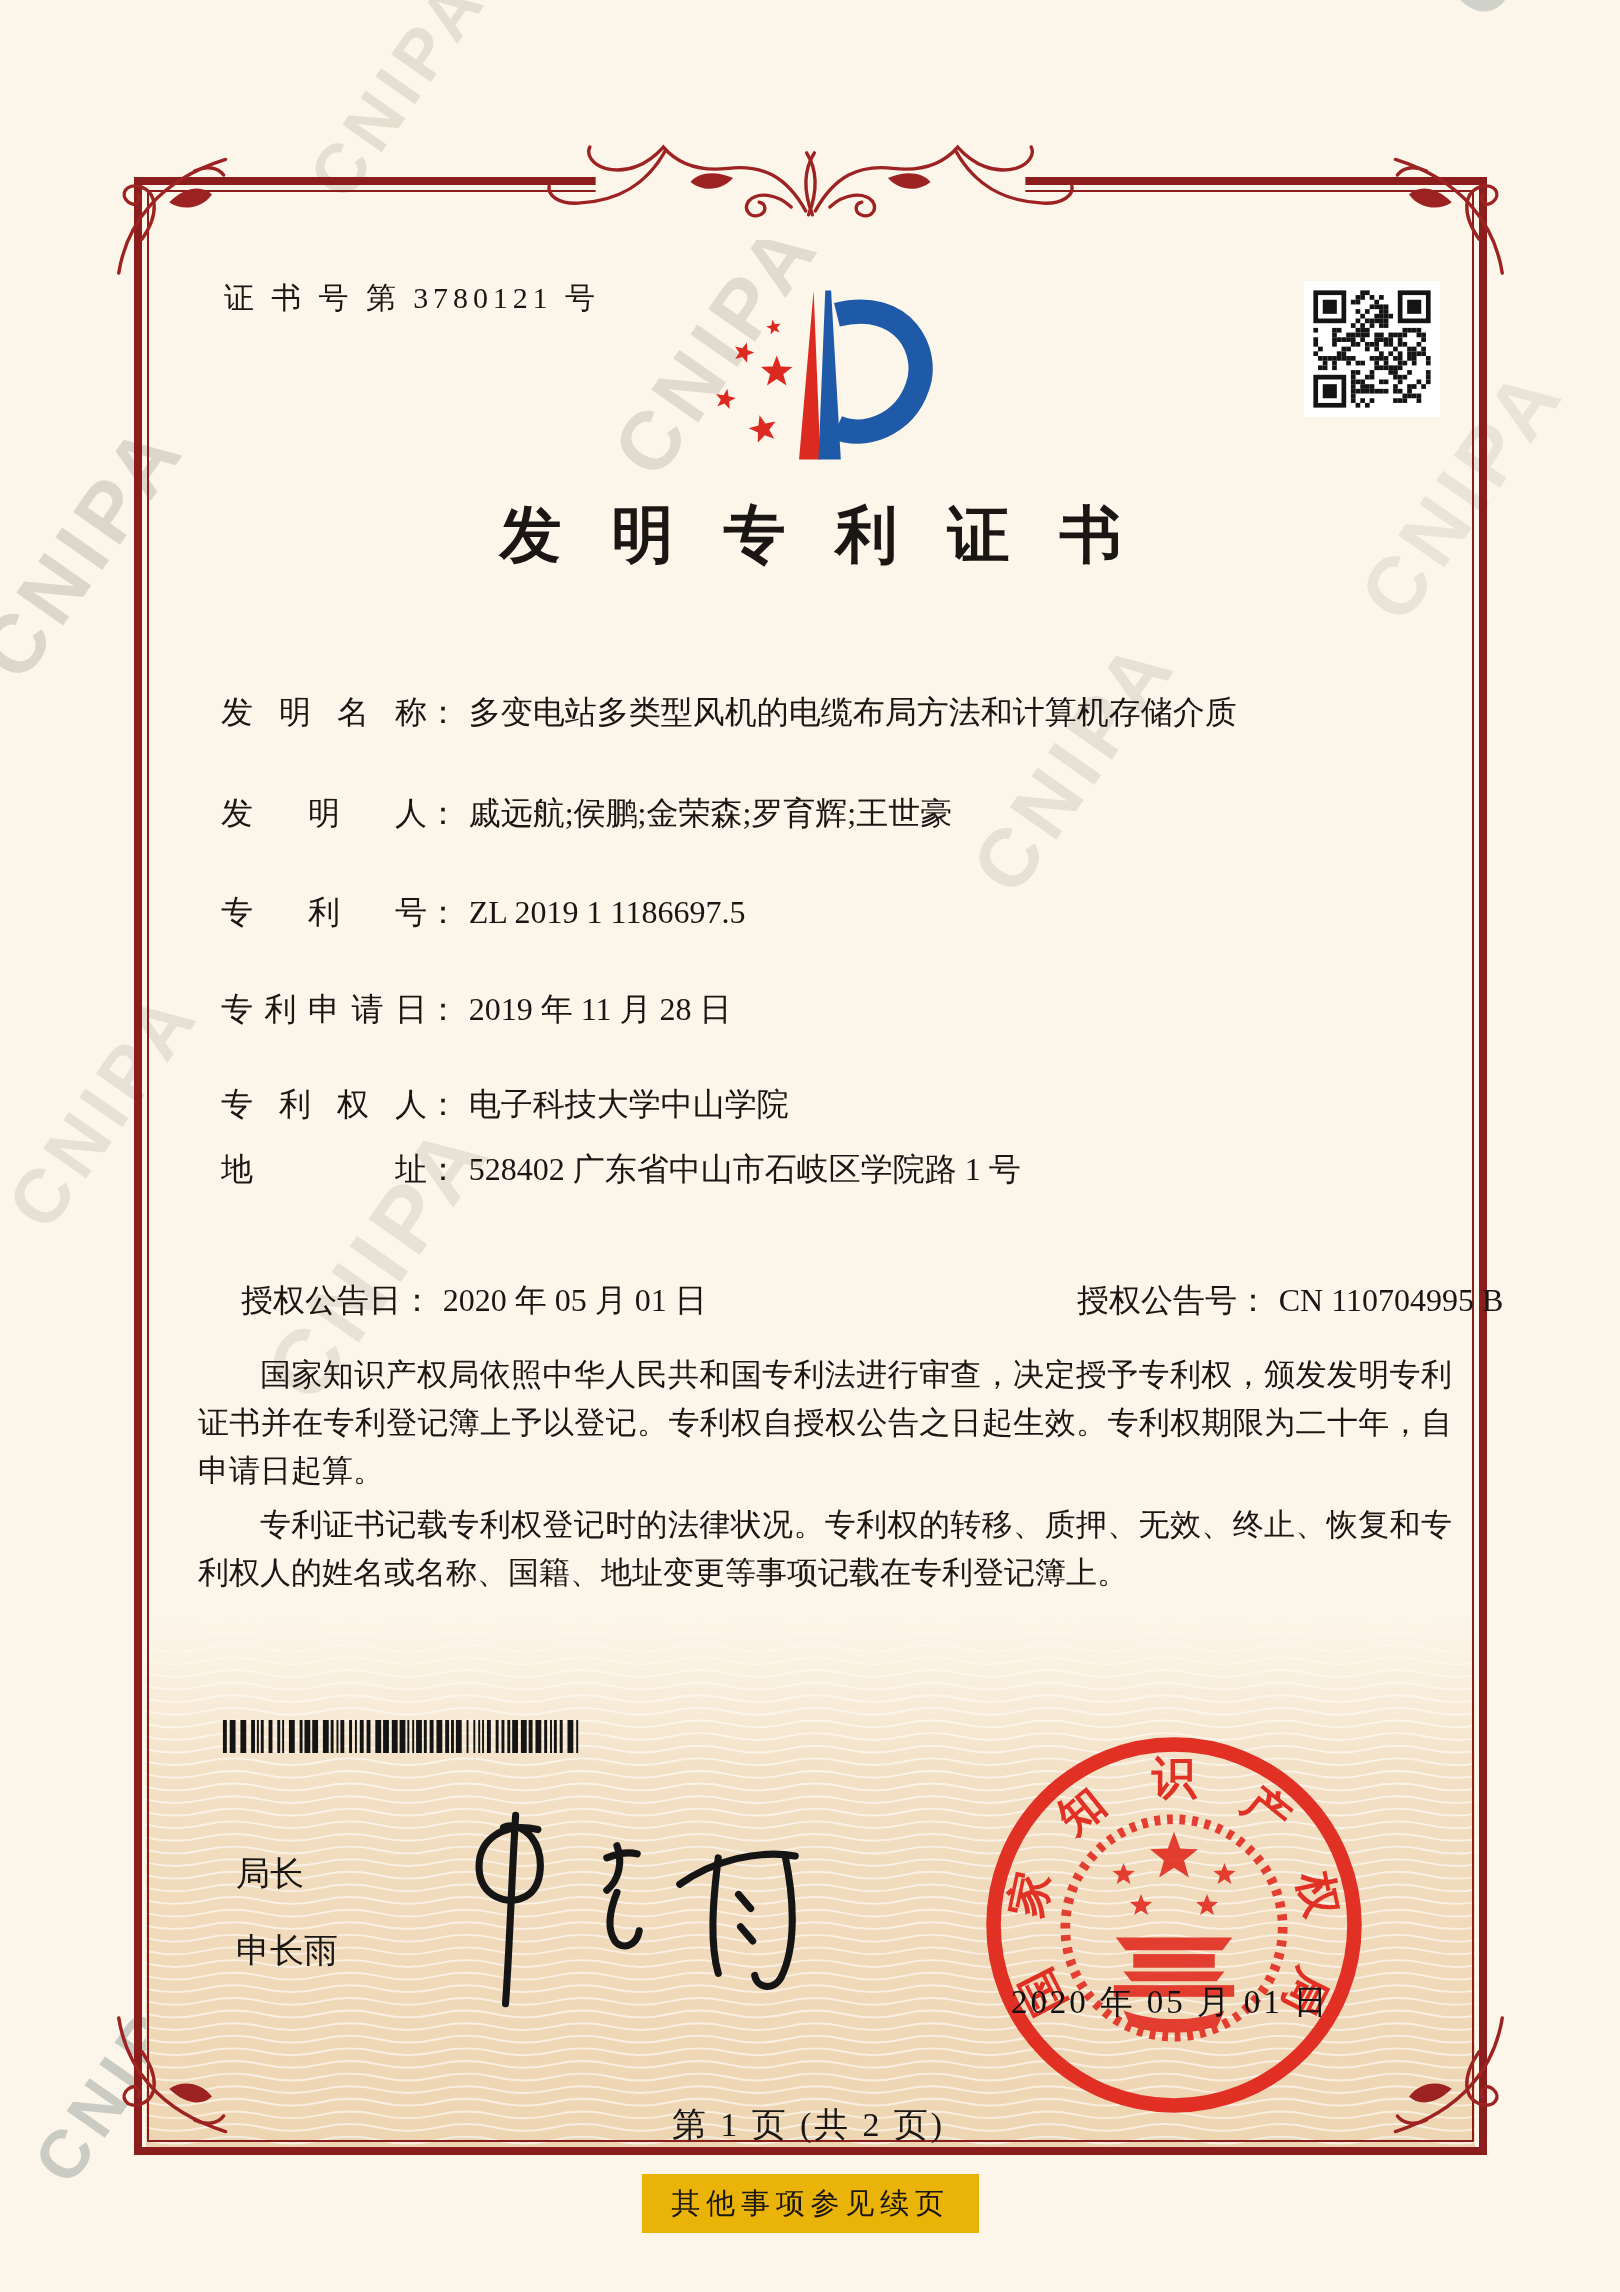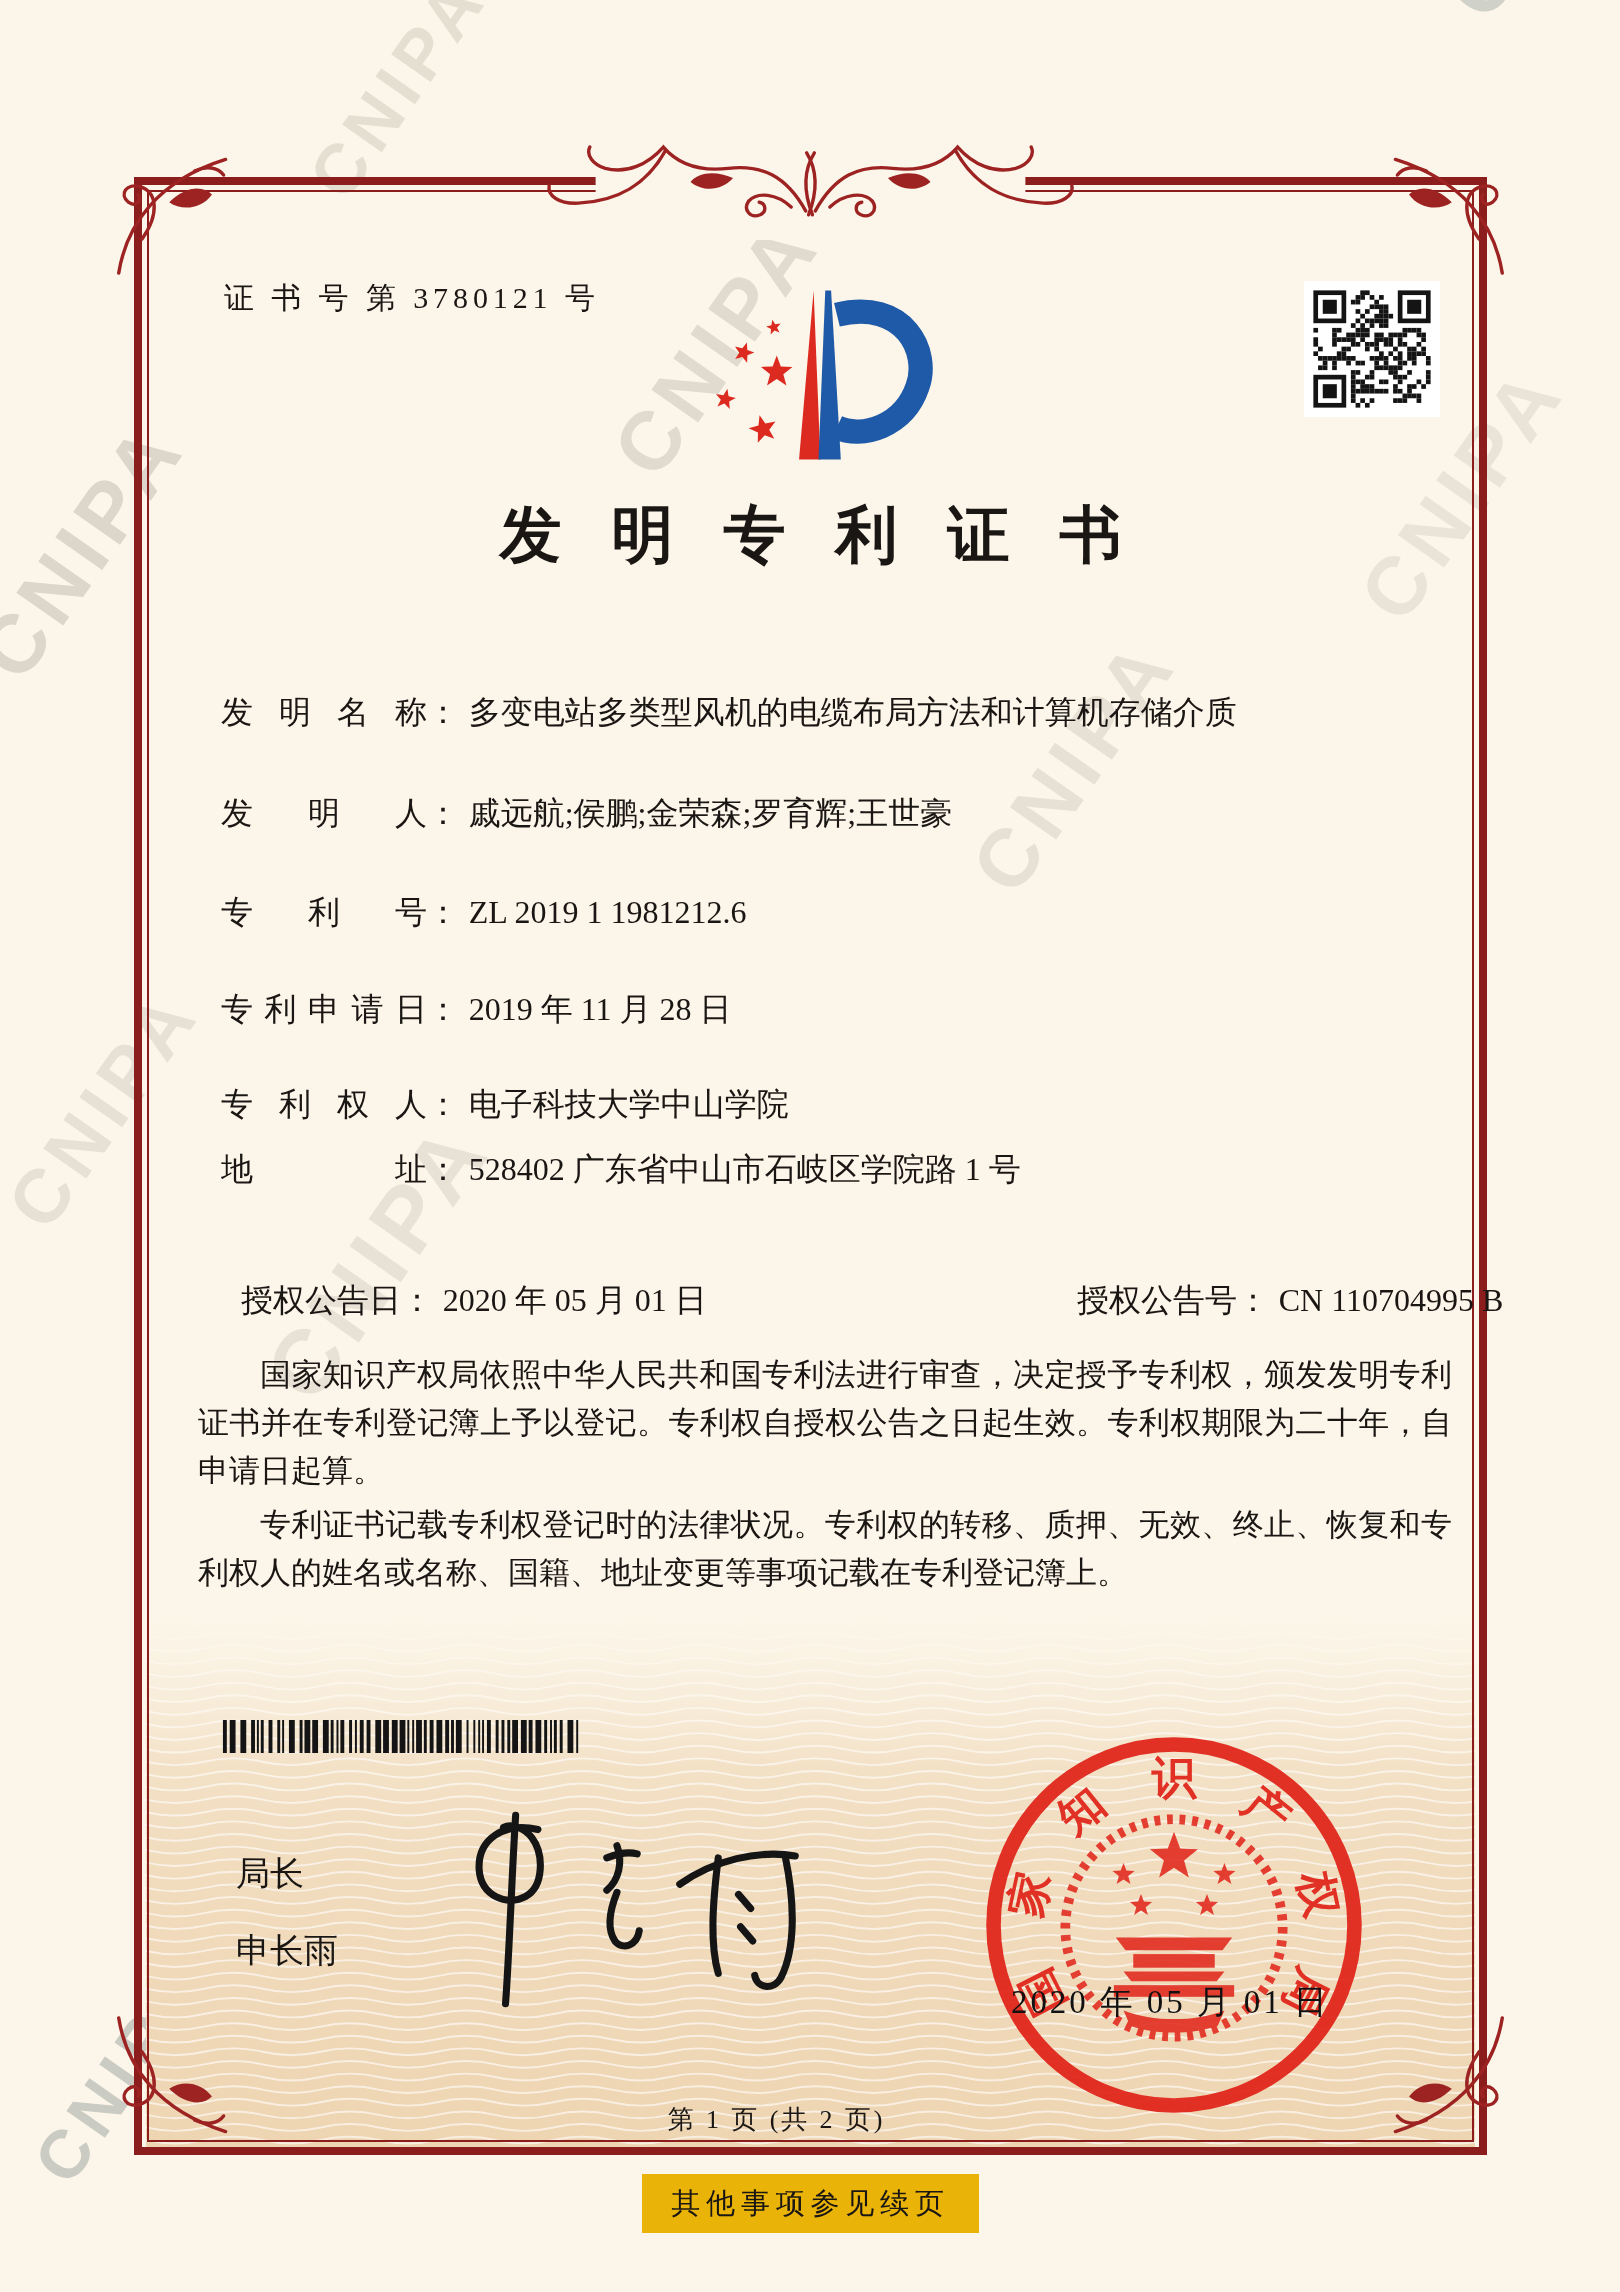--- a/index.html
+++ b/index.html
@@ -49,22 +49,22 @@
   .barcode{position:absolute;left:221px;top:1720px;z-index:4;}
   
   .signer{position:absolute;left:236px;top:1851px;font-size:34px;z-index:4;}
   .signer div{margin-bottom:31px;}
   .signature{position:absolute;left:417px;top:1787px;z-index:4;}
   .signature path{stroke:#151515;stroke-width:7;fill:none;stroke-linecap:round;stroke-linejoin:round;}
   
   .seal{position:absolute;left:978px;top:1729px;width:392px;height:392px;z-index:4;opacity:.95;}
   .seal-date{position:absolute;left:1011px;top:1980px;font-size:33px;letter-spacing:2.9px;
     color:#111;z-index:5;white-space:nowrap;}
-  .pageinfo{position:absolute;left:0;top:2102px;width:1553px;text-align:center;font-size:26px;
-    letter-spacing:2.9px;z-index:4;}
+  .pageinfo{position:absolute;left:0;top:2102px;width:1553px;text-align:center;font-size:34px;
+    letter-spacing:2.9px;z-index:4;padding-left:32px;}
   .footnote{position:absolute;left:0;top:2174px;width:1621px;text-align:center;z-index:4;}
   .footnote span{display:inline-block;background:#eab308;padding:9.7px 29px;font-size:29px;letter-spacing:5.8px;}
 </style>
 </head>
 <body>
 
 <div class="page">
 
   <span class="wm" style="left:1426px;top:-19.4px;font-size:82px;opacity:.8;color:#c6c8c1;">CNIPA</span>
 
@@ -382,21 +382,21 @@
 
   <div class="title">发明专利证书</div>
 
   <div class="row" style="top:691px;">
     <span class="lab">发 明 名 称</span><span>：</span><span class="val">多变电站多类型风机的电缆布局方法和计算机存储介质</span>
   </div>
   <div class="row" style="top:792px;">
     <span class="lab">发　明　人</span><span>：</span><span class="val">戚远航;侯鹏;金荣森;罗育辉;王世豪</span>
   </div>
   <div class="row" style="top:891px;">
-    <span class="lab">专　利　号</span><span>：</span><span class="val">ZL 2019 1 1981212.6</span>
+    <span class="lab">专　利　号</span><span>：</span><span class="val">ZL 2019 1 1186697.5</span>
   </div>
   <div class="row" style="top:988px;">
     <span class="lab">专利申请日</span><span>：</span><span class="val">2019 年 11 月 28 日</span>
   </div>
   <div class="row" style="top:1083px;">
     <span class="lab">专 利 权 人</span><span>：</span><span class="val">电子科技大学中山学院</span>
   </div>
   <div class="row" style="top:1148px;">
     <span class="lab">地　　址</span><span>：</span><span class="val">528402 广东省中山市石岐区学院路 1 号</span>
   </div>

